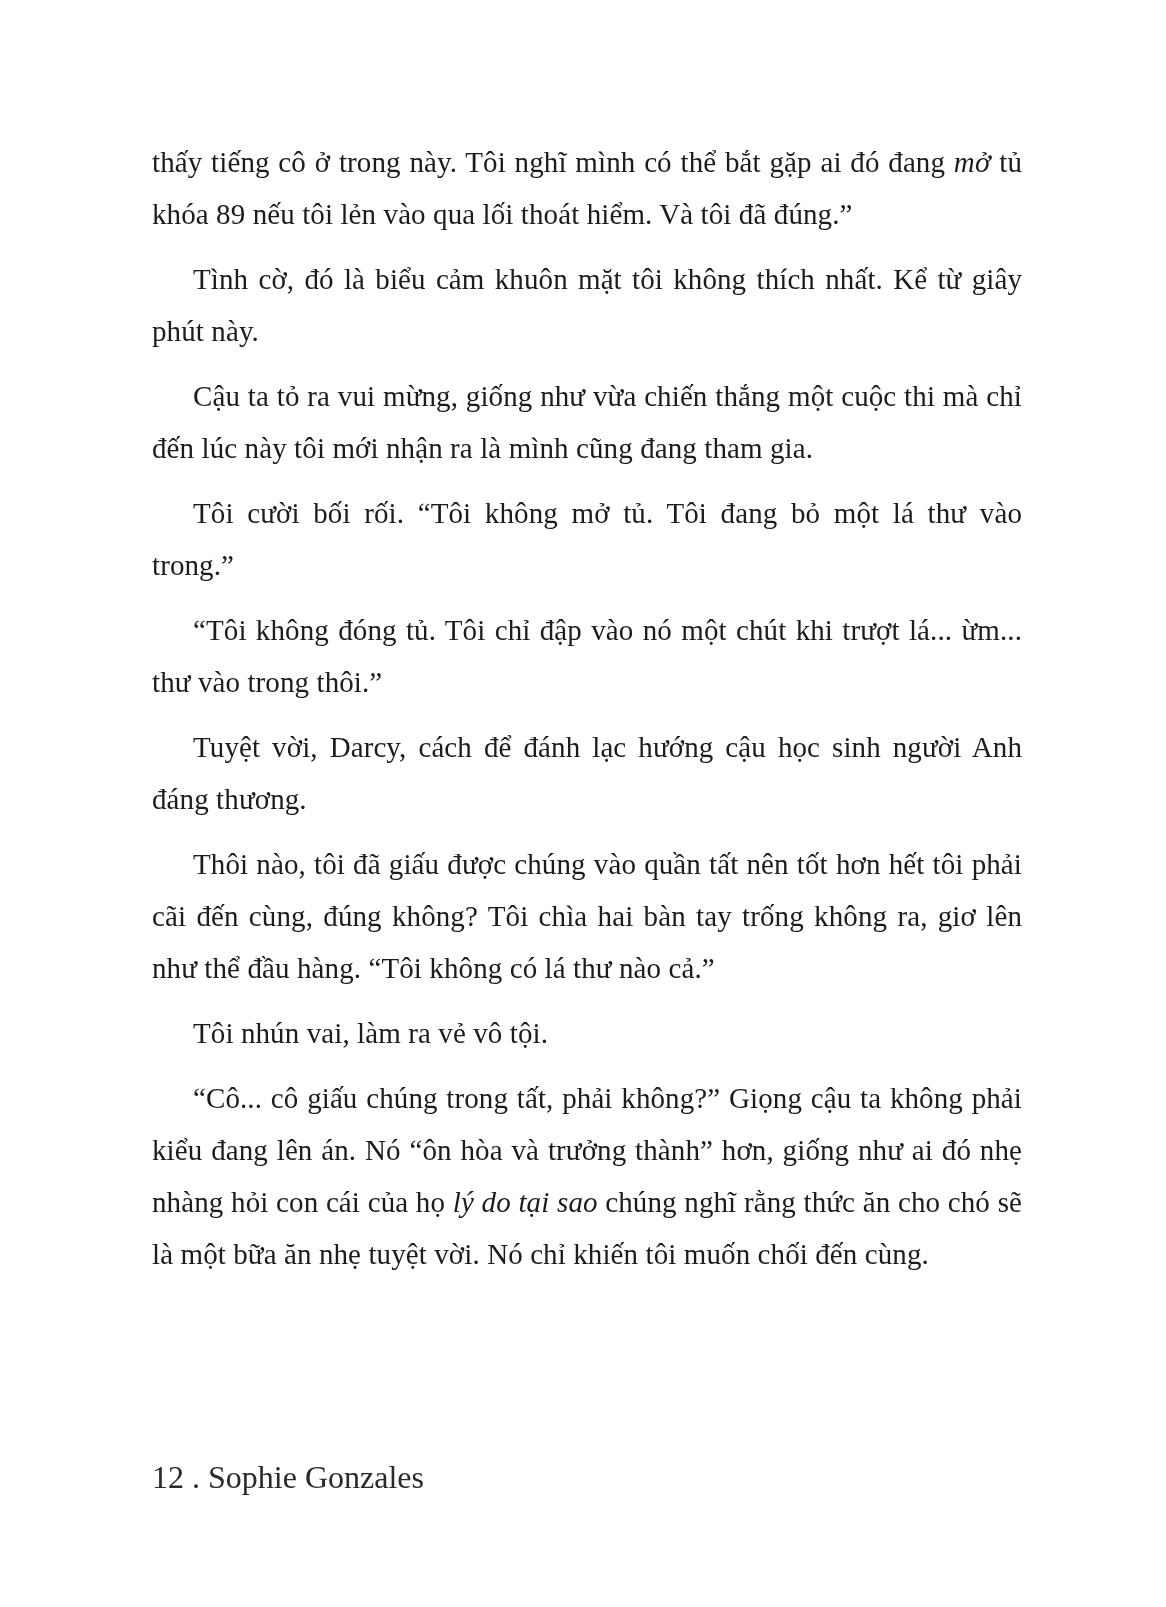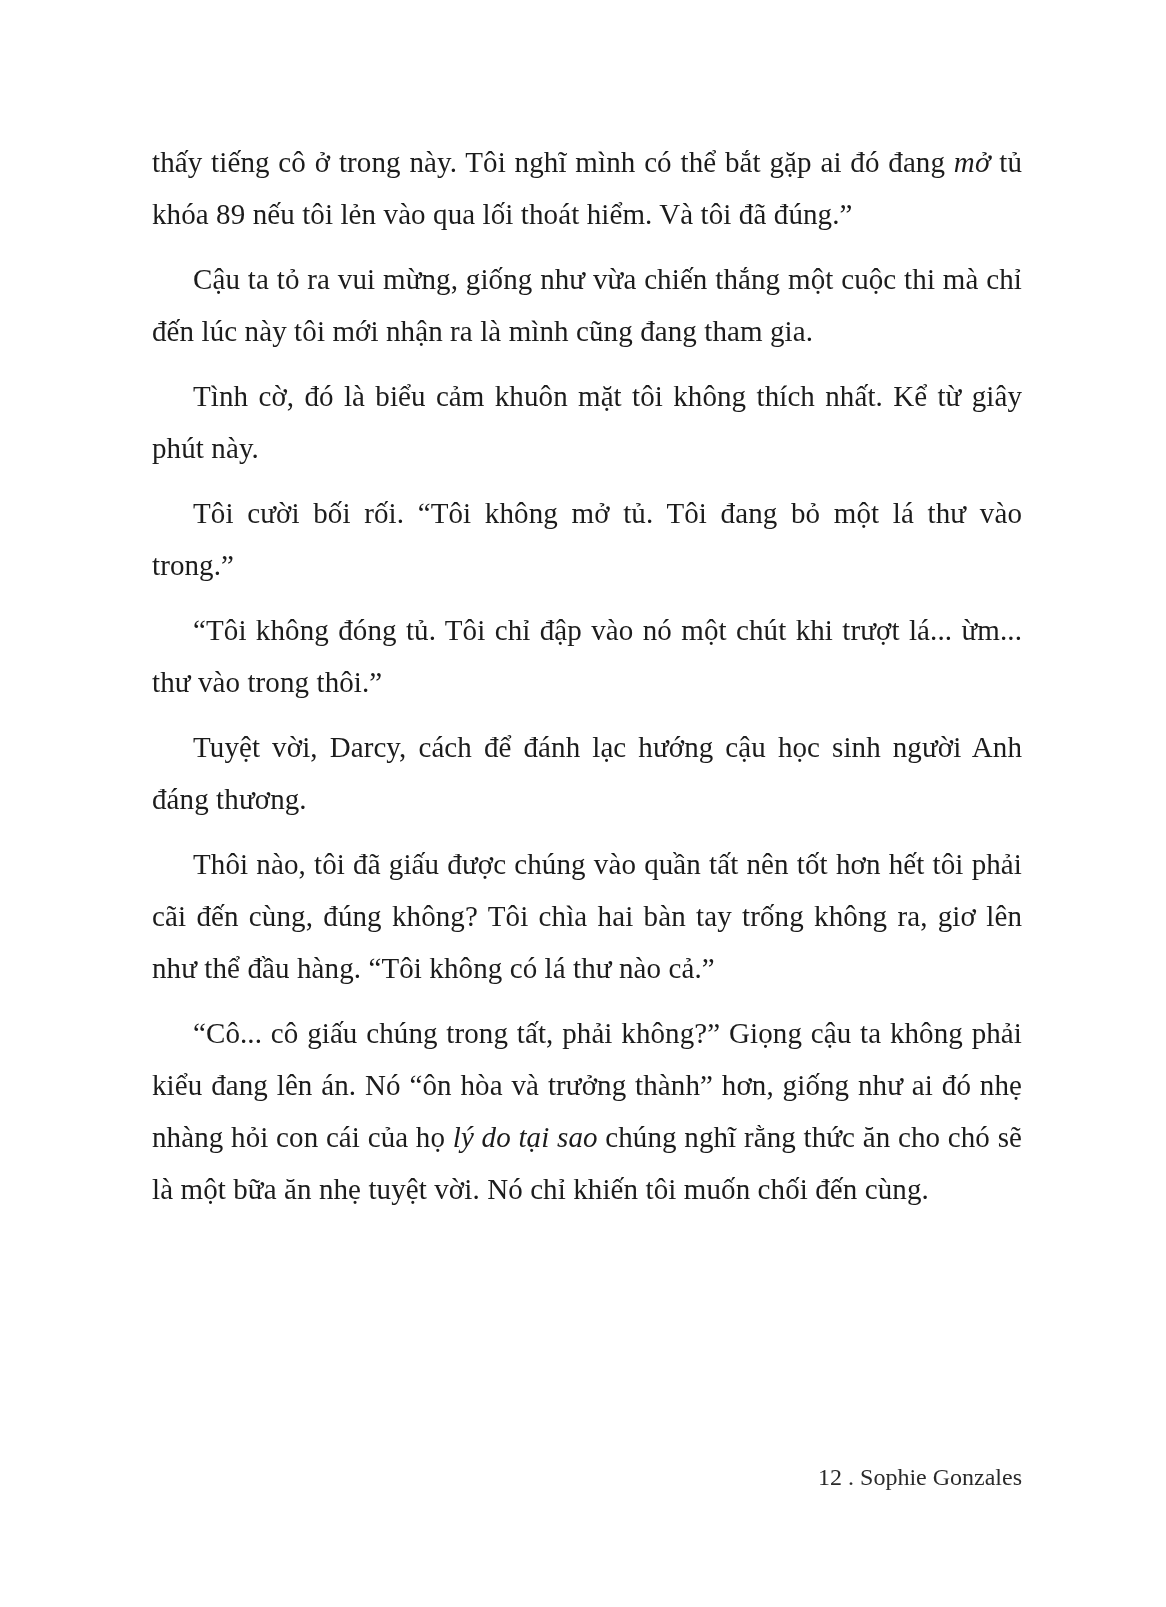--- a/index.html
+++ b/index.html
@@ -40,38 +40,39 @@
     text-indent: 0;
   }
   .seg-normal { font-style: normal; font-weight: normal; }
   .seg-italic { font-style: italic; }
   .seg-bold   { font-weight: normal; }
   .page-footer {
     position: absolute;
     left: 152px;
     top: 1460px;
     width: 870px;
-    text-align: right;
-    font-size: 24px;
+    text-align: left;
+    font-size: 32px;
     line-height: 34px;
     white-space: pre;
     color: #2a2a2a;
   }
 </style>
 </head>
 <body style="background: rgb(255, 255, 255); color: rgb(28, 28, 28);">
 
 <div class="page">
 
   <main class="text-block">
       <p class="no-indent"><span class="seg-normal">thấy tiếng cô ở trong này. Tôi nghĩ mình có thể bắt gặp ai đó đang </span><span class="seg-italic">mở</span><span class="seg-normal"> tủ khóa 89 nếu tôi lẻn vào qua lối thoát hiểm. Và tôi đã đúng.”</span></p>
+      <p class=""><span class="seg-normal">Tình cờ, đó là biểu cảm khuôn mặt tôi không thích nhất. Kể từ giây phút này.</span></p>
       <p class=""><span class="seg-normal">Cậu ta tỏ ra vui mừng, giống như vừa chiến thắng một cuộc thi mà chỉ đến lúc này tôi mới nhận ra là mình cũng đang tham gia.</span></p>
-      <p class=""><span class="seg-normal">Tình cờ, đó là biểu cảm khuôn mặt tôi không thích nhất. Kể từ giây phút này.</span></p>
       <p class=""><span class="seg-normal">Tôi cười bối rối. “Tôi không mở tủ. Tôi đang bỏ một lá thư vào trong.”</span></p>
       <p class=""><span class="seg-normal">“Tôi không đóng tủ. Tôi chỉ đập vào nó một chút khi trượt lá... ừm... thư vào trong thôi.”</span></p>
       <p class=""><span class="seg-normal">Tuyệt vời, Darcy, cách để đánh lạc hướng cậu học sinh người Anh đáng thương.</span></p>
       <p class=""><span class="seg-normal">Thôi nào, tôi đã giấu được chúng vào quần tất nên tốt hơn hết tôi phải cãi đến cùng, đúng không? Tôi chìa hai bàn tay trống không ra, giơ lên như thể đầu hàng. “Tôi không có lá thư nào cả.”</span></p>
+      <p class=""><span class="seg-normal">Tôi nhún vai, làm ra vẻ vô tội.</span></p>
       <p class=""><span class="seg-normal">“Cô... cô giấu chúng trong tất, phải không?” Giọng cậu ta không phải kiểu đang lên án. Nó “</span><span class="seg-bold">ôn hòa và trưởng thành</span><span class="seg-normal">” hơn, giống như ai đó nhẹ nhàng hỏi con cái của họ </span><span class="seg-italic">lý do tại sao</span><span class="seg-normal"> chúng nghĩ rằng thức ăn cho chó sẽ là một bữa ăn nhẹ tuyệt vời. Nó chỉ khiến tôi muốn chối đến cùng.</span></p>
     </main>
 
   <footer class="page-footer"><span>12</span><span> . </span><span>Sophie Gonzales</span></footer>
 
 </div>
 
 </body></html>

